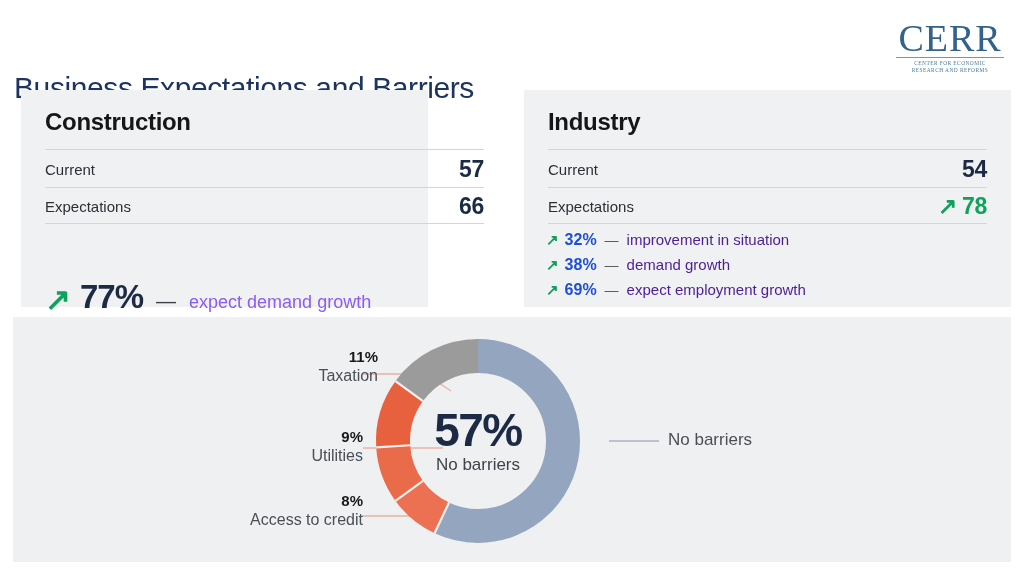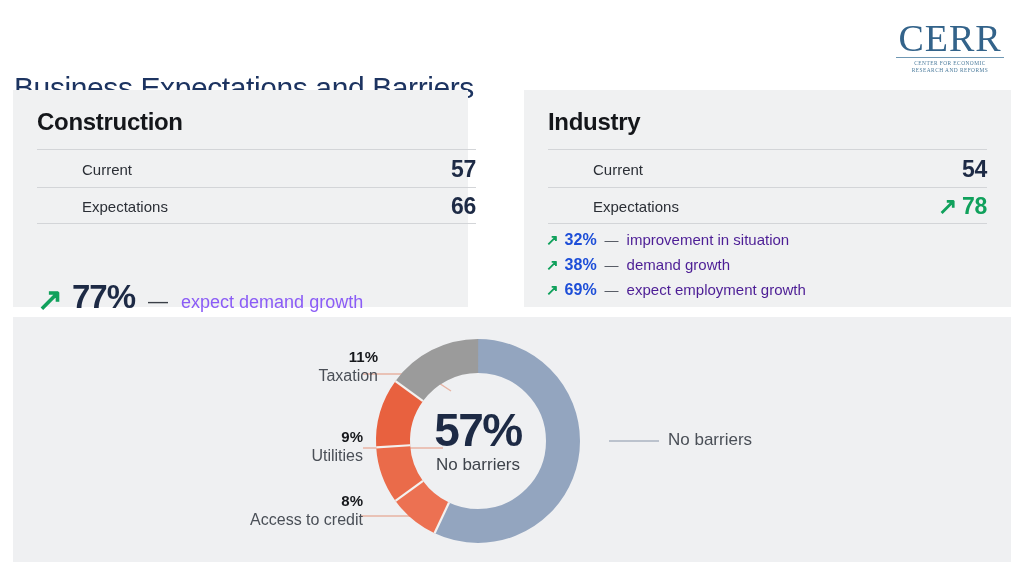--- a/index.html
+++ b/index.html
@@ -66,21 +66,21 @@
     position: absolute;
     left: 13px; top: 90px;
     width: 998px; height: 217px;
   }
   .card {
     position: absolute;
     top: 0;
     height: 217px;
     background: #f0f1f2;
   }
-  .card--construction { left: 0;   width: 455px; text-align: right; }
+  .card--construction { left: 8px;   width: 407px; text-align: right; }
   .card--industry     { left: 511px; width: 487px; }
 
   .card-title {
     position: absolute;
     left: 24px; top: 18px;
     font-size: 24px;
     font-weight: 800;
     color: #14161a;
     letter-spacing: -0.3px;
   }
@@ -104,21 +104,20 @@
     align-items: center;
     justify-content: space-between;
   }
   .metric-row.m1 { top: 61px; }
   .metric-row.m2 { top: 98px; }
 
   .metric-label {
     font-size: 15px;
     color: #2b2f36;
     font-weight: 400;
-    margin-left: 45px;
   }
   .metric-value {
     font-size: 23px;
     font-weight: 800;
     color: #1d2a45;
     letter-spacing: -0.3px;
     display: flex;
     align-items: center;
     gap: 5px;
   }

